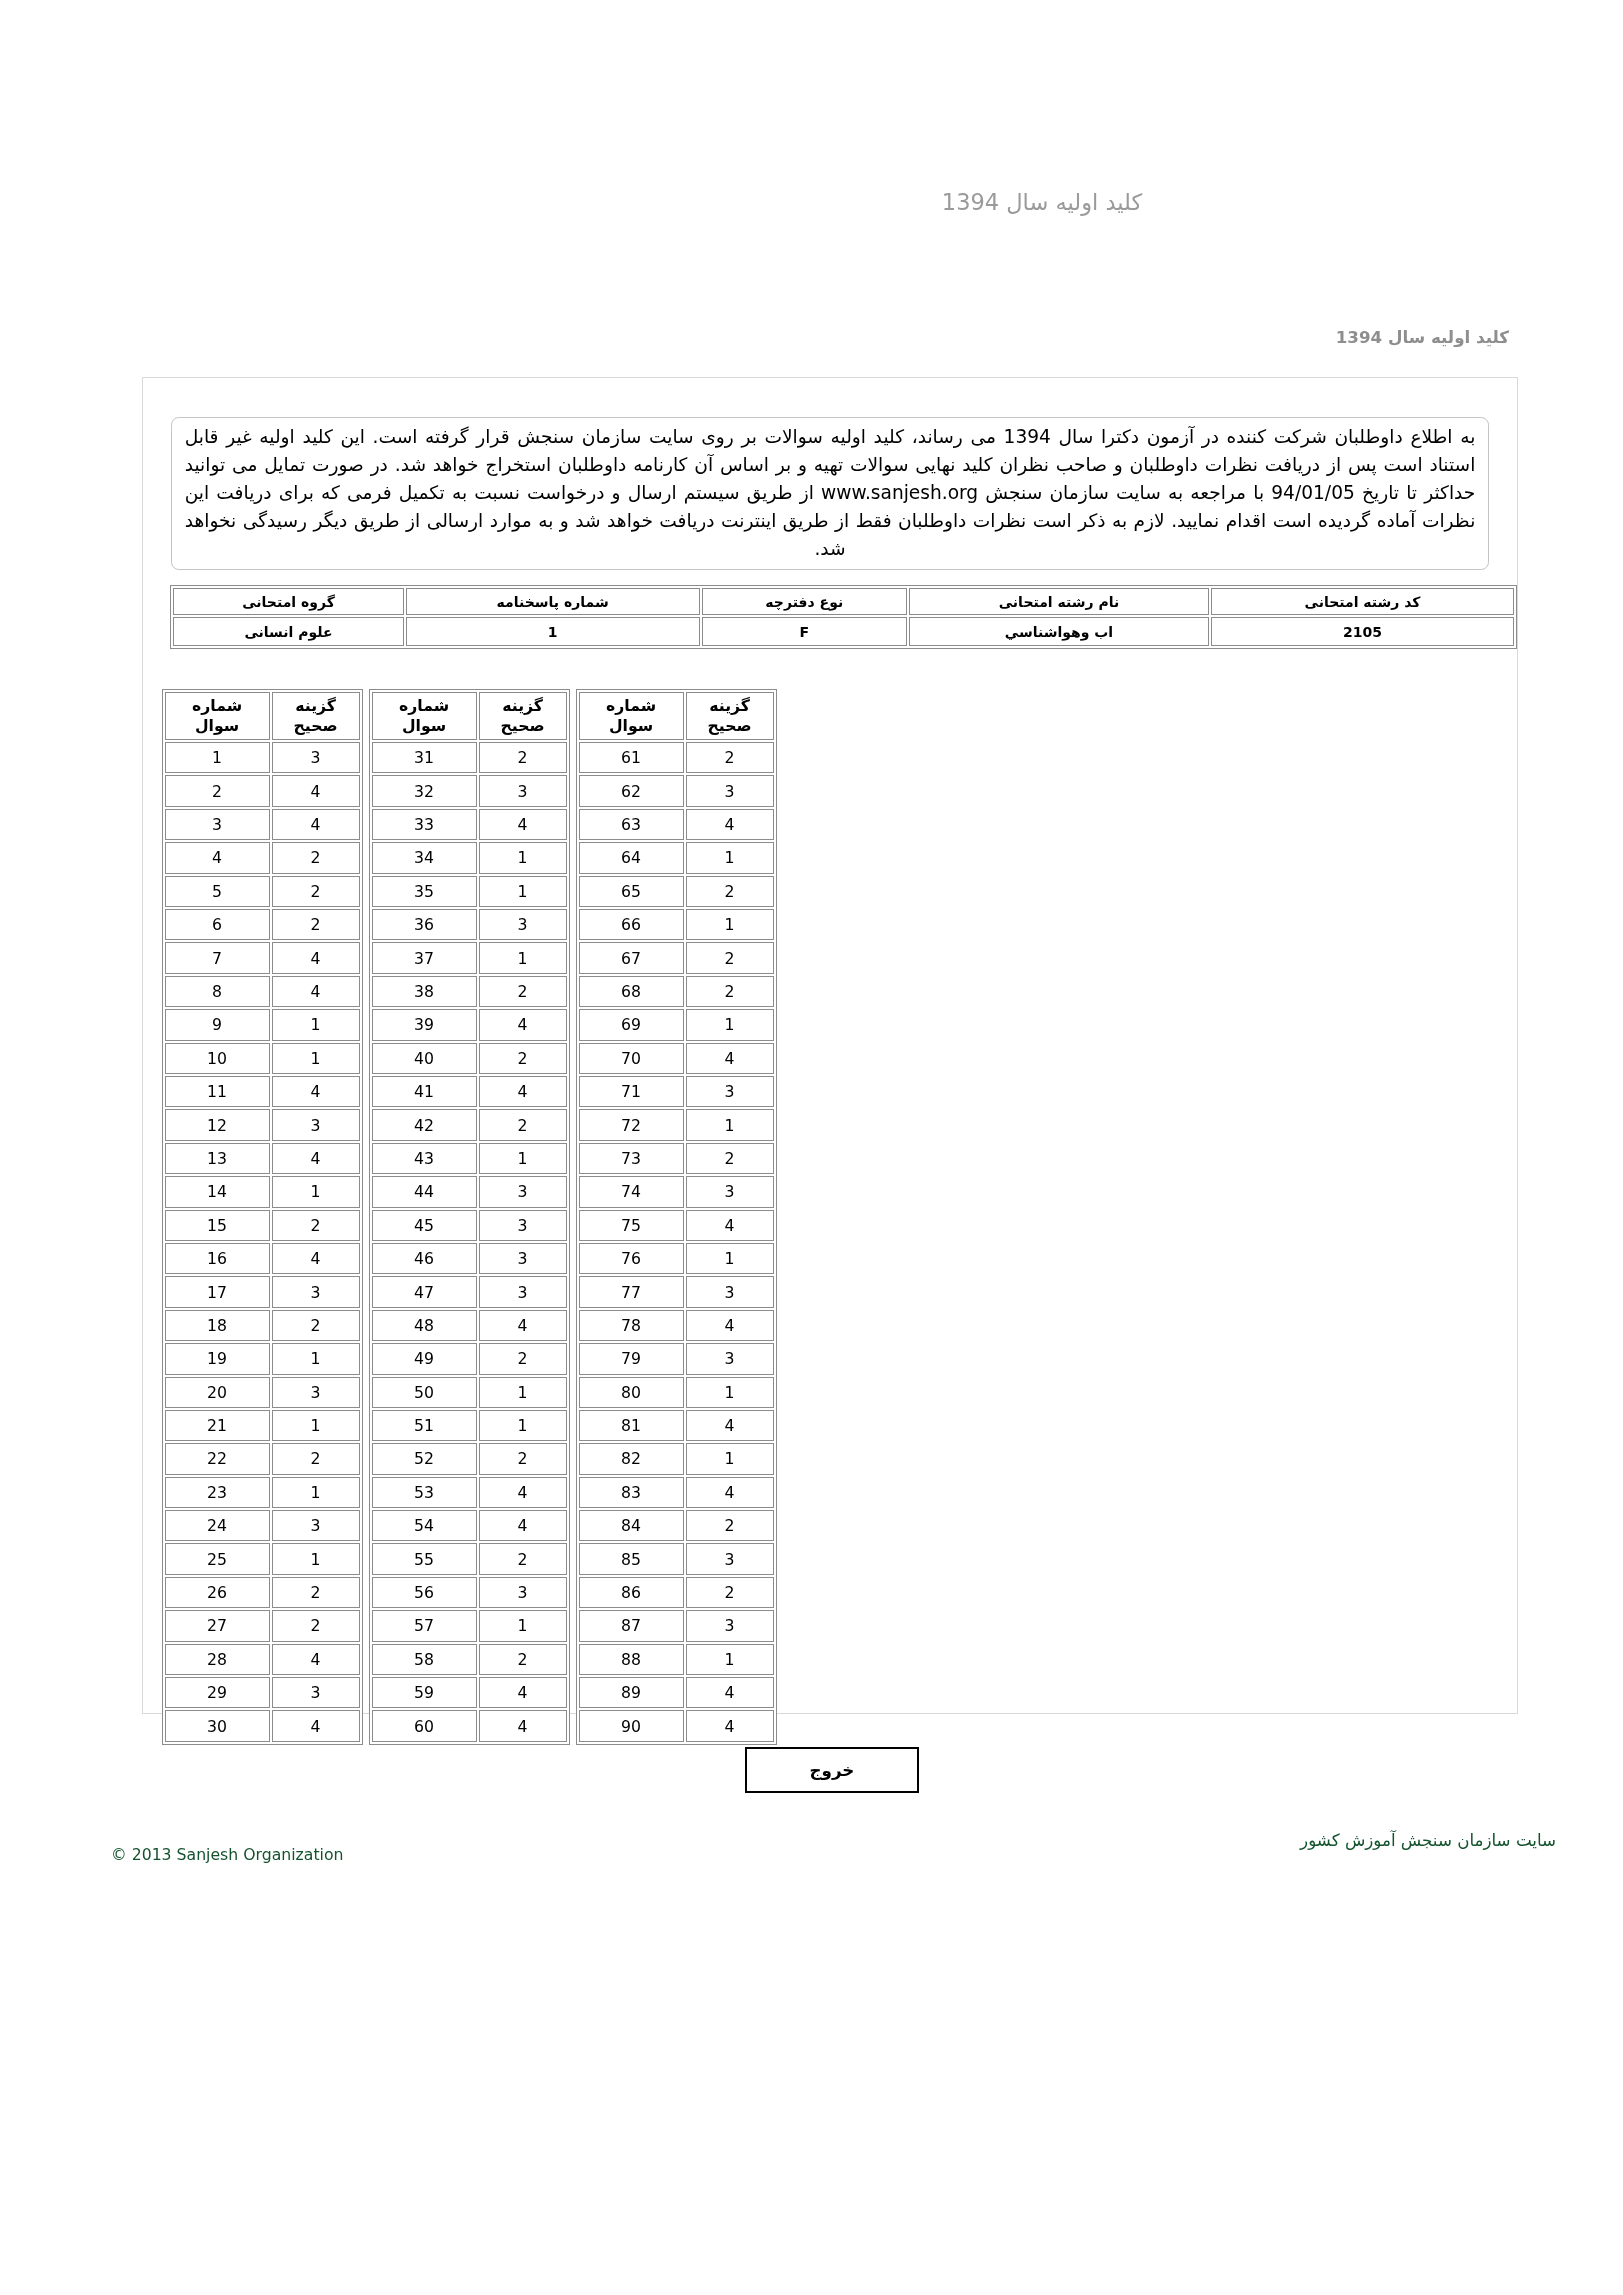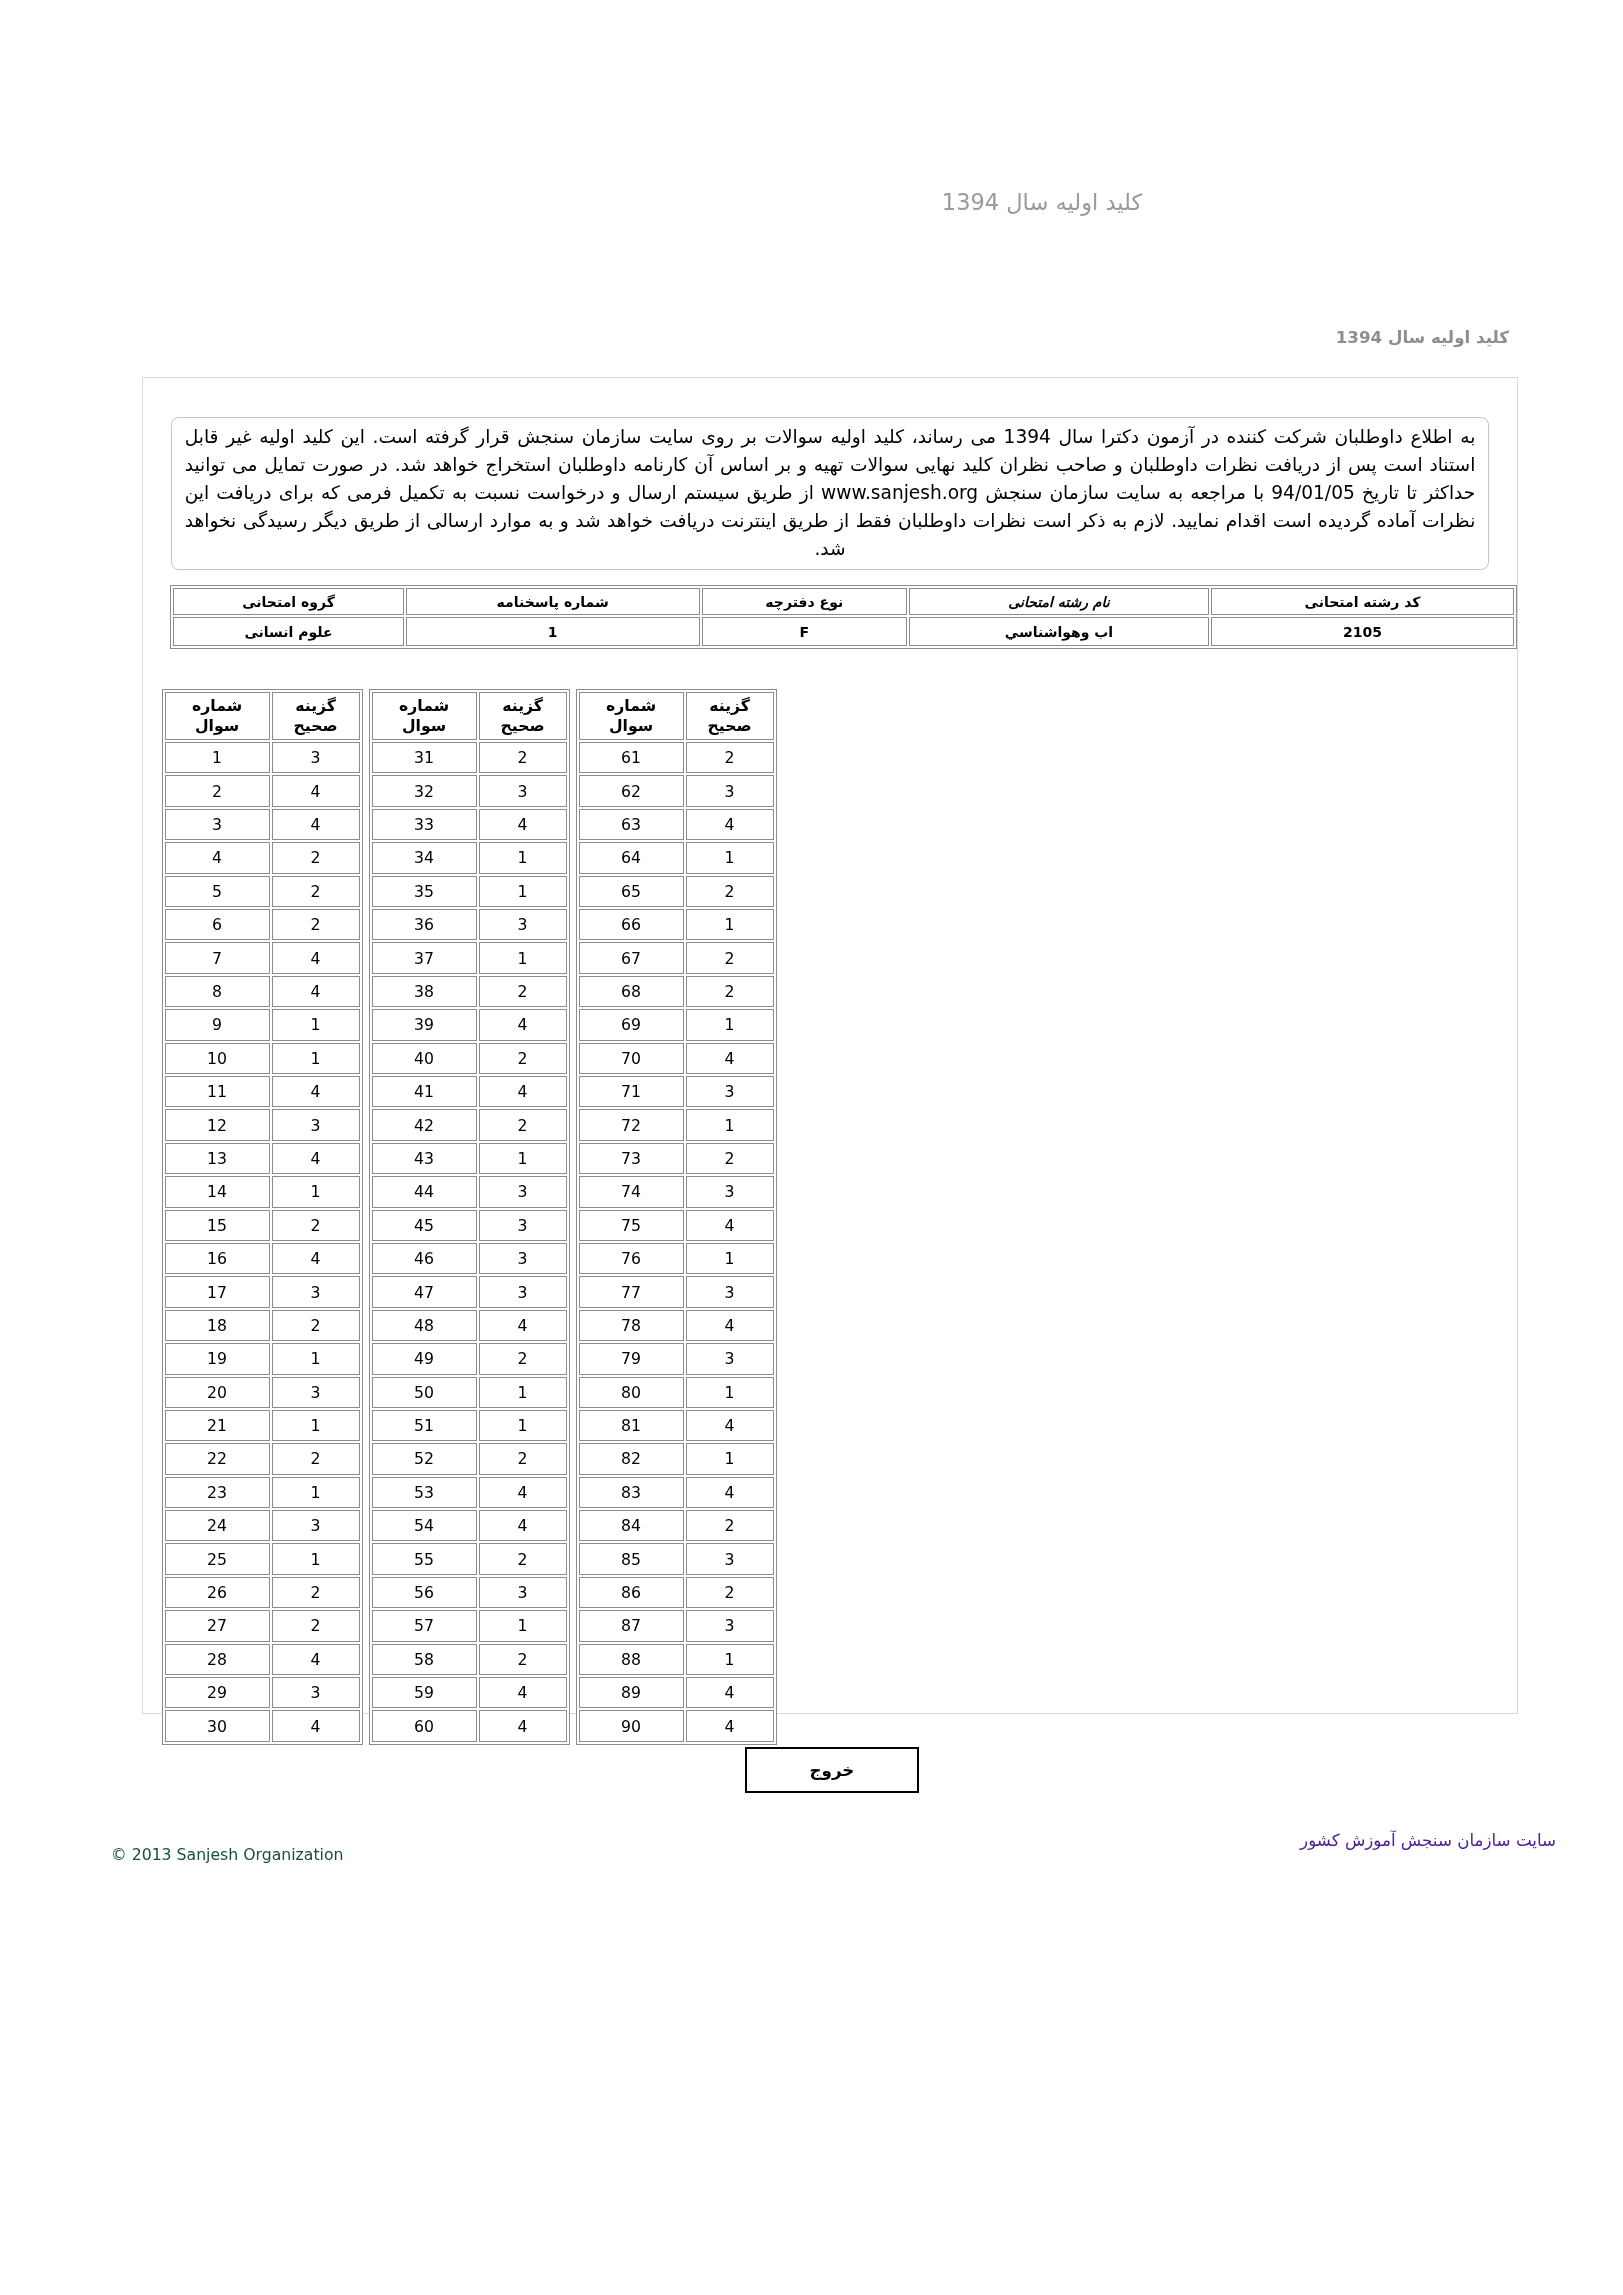--- a/index.html
+++ b/index.html
@@ -30,21 +30,21 @@
   .info-table{
     margin:15.7px 0 0 27.4px;
     border:1px solid #8c8c8c;
   }
   .info-table th,.info-table td{
     border:1px solid #8c8c8c;text-align:center;vertical-align:middle;
     font-size:14px;padding:0 3.9px;direction:rtl;
   }
   .info-table th{height:24.5px;font-weight:bold;}
   .info-table td{height:27.4px;font-weight:bold;}
-  .iw0{width:221px;} .iw1{width:285px;} .iw2{width:196px;} .iw3{width:291px;font-style:italic;} .iw4{width:294px;}
+  .iw0{width:221px;} .iw1{width:285px;} .iw2{width:196px;} .iw3{width:291px;} .iw4{width:294px;}
   .answers{
     position:absolute;left:18.6px;top:311px;
     display:flex;gap:6px;align-items:flex-start;
   }
   .ans-table{border:1px solid #8c8c8c;}
   .ans-table th{
     border:1px solid #8c8c8c;font-size:15.7px;font-weight:bold;
     white-space:pre-line;line-height:20.6px;padding:2.9px 0 2px;direction:rtl;
   }
   .ans-table td{
@@ -55,21 +55,21 @@
   .exit-btn{
     position:absolute;left:745px;top:1747px;width:174px;height:46px;
     background:#fff;border:2px solid #000;border-radius:0;
     font-family:"DejaVu Sans",sans-serif;font-size:16.7px;font-weight:bold;color:#000;
     cursor:pointer;
   }
   .footer-copyright{
     position:absolute;left:111px;top:1845px;font-size:15.7px;color:#14532d;
   }
   .footer-site{
-    position:absolute;right:67px;top:1830px;font-size:16.7px;color:#4c1d95;direction:rtl;
+    position:absolute;right:67px;top:1830px;font-size:16.7px;color:#14532d;direction:rtl;
   }
 </style>
 </head>
 <body>
 
 <div class="print-header">کلید اولیه سال 1394</div>
 
 <div class="subtitle">کلید اولیه سال 1394</div>
 
 <div class="panel">

